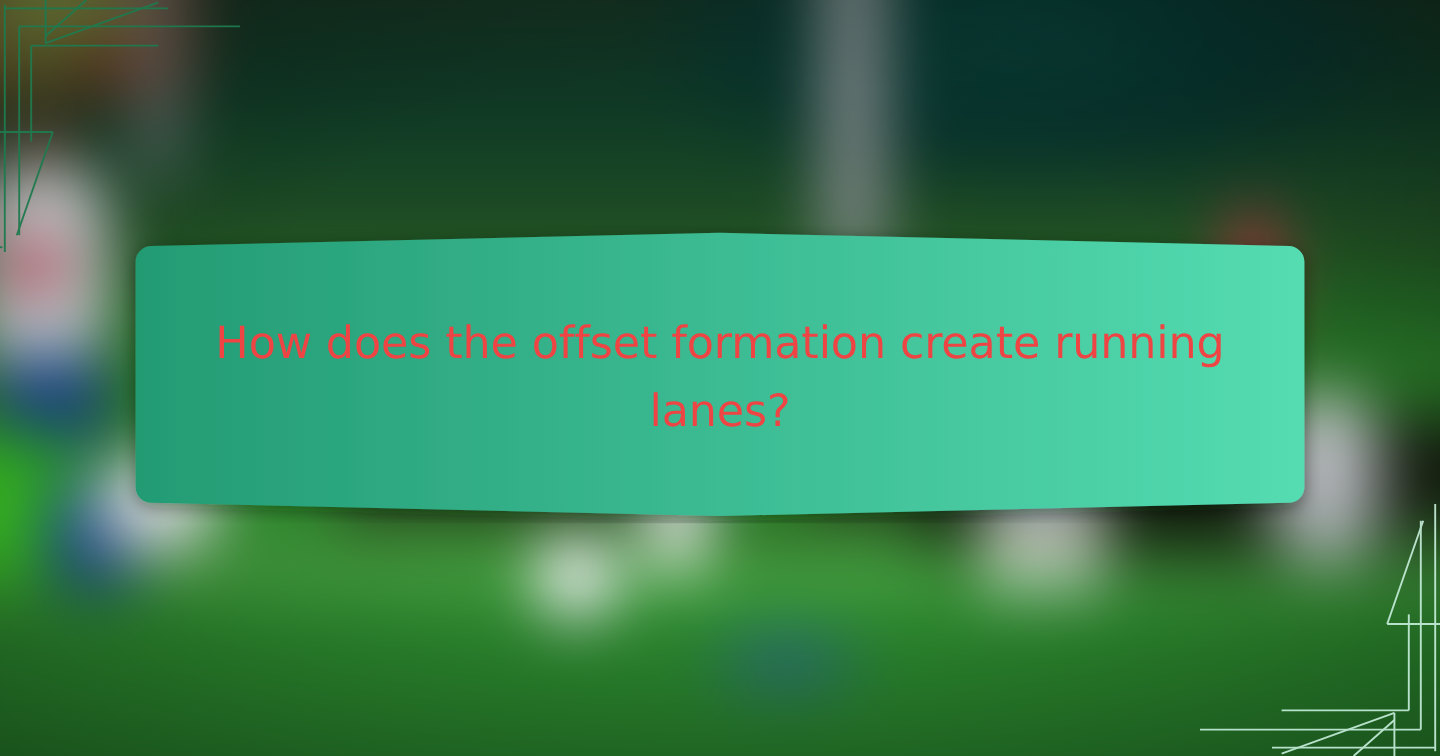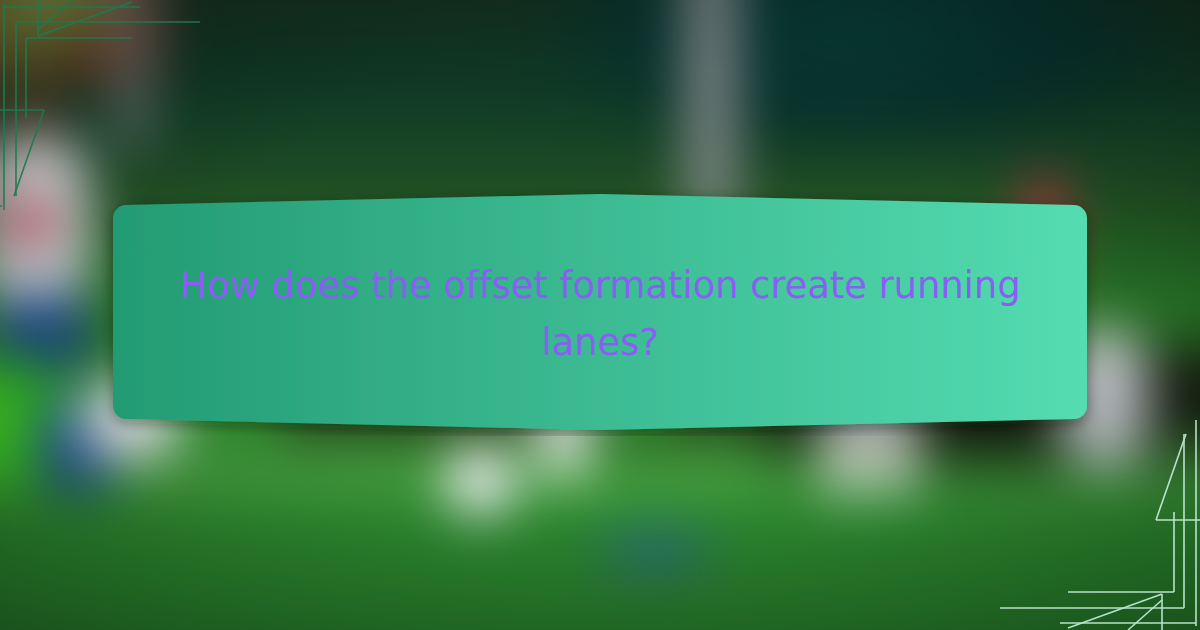--- a/index.html
+++ b/index.html
@@ -237,21 +237,21 @@
   }
   .card-text h1 {
     margin: 0;
     width: 100%;
     text-align: center;
     font-family: "DejaVu Sans", sans-serif;
     font-size: 37px;
     font-weight: 400;
     line-height: 1.54;
     letter-spacing: -0.1px;
-    color: #8b5cf6;
+    color: #ef4444;
   }
 </style>
 </head>
 <body>
 
 <div id="stage">
 
   <div class="bg-root">
     <div class="bg-layer">
       <div class="bg-stands"></div>

